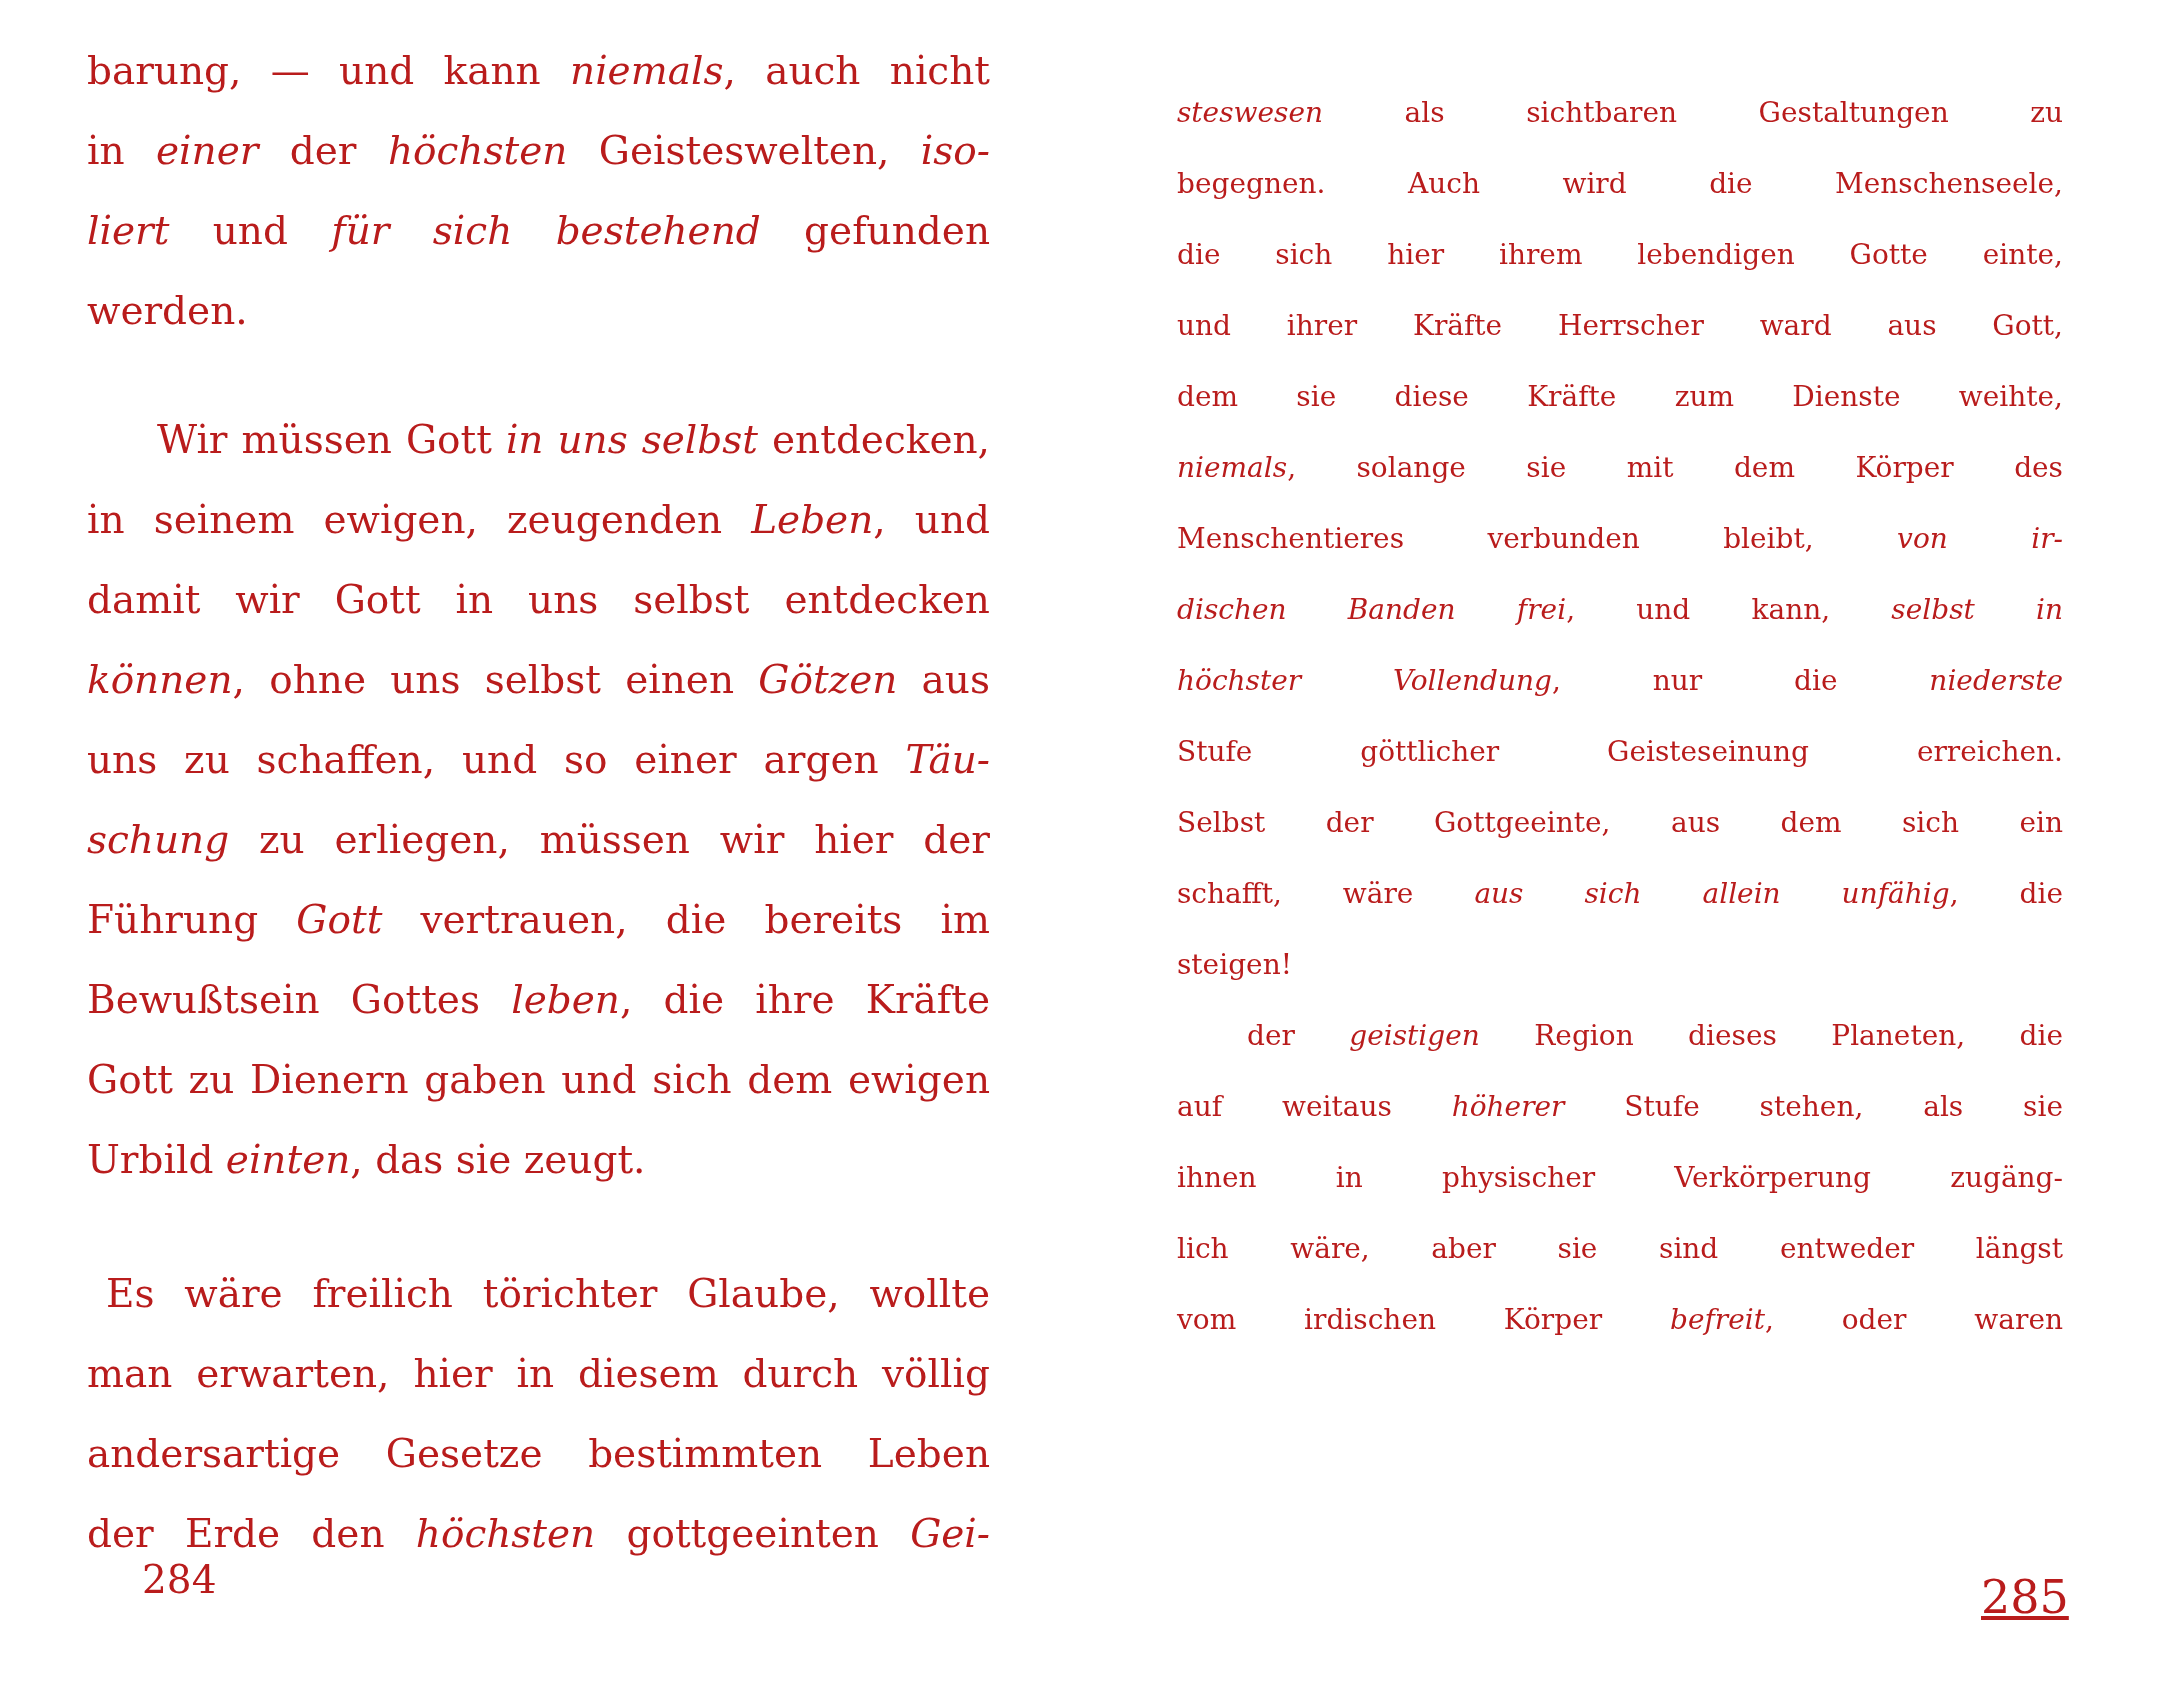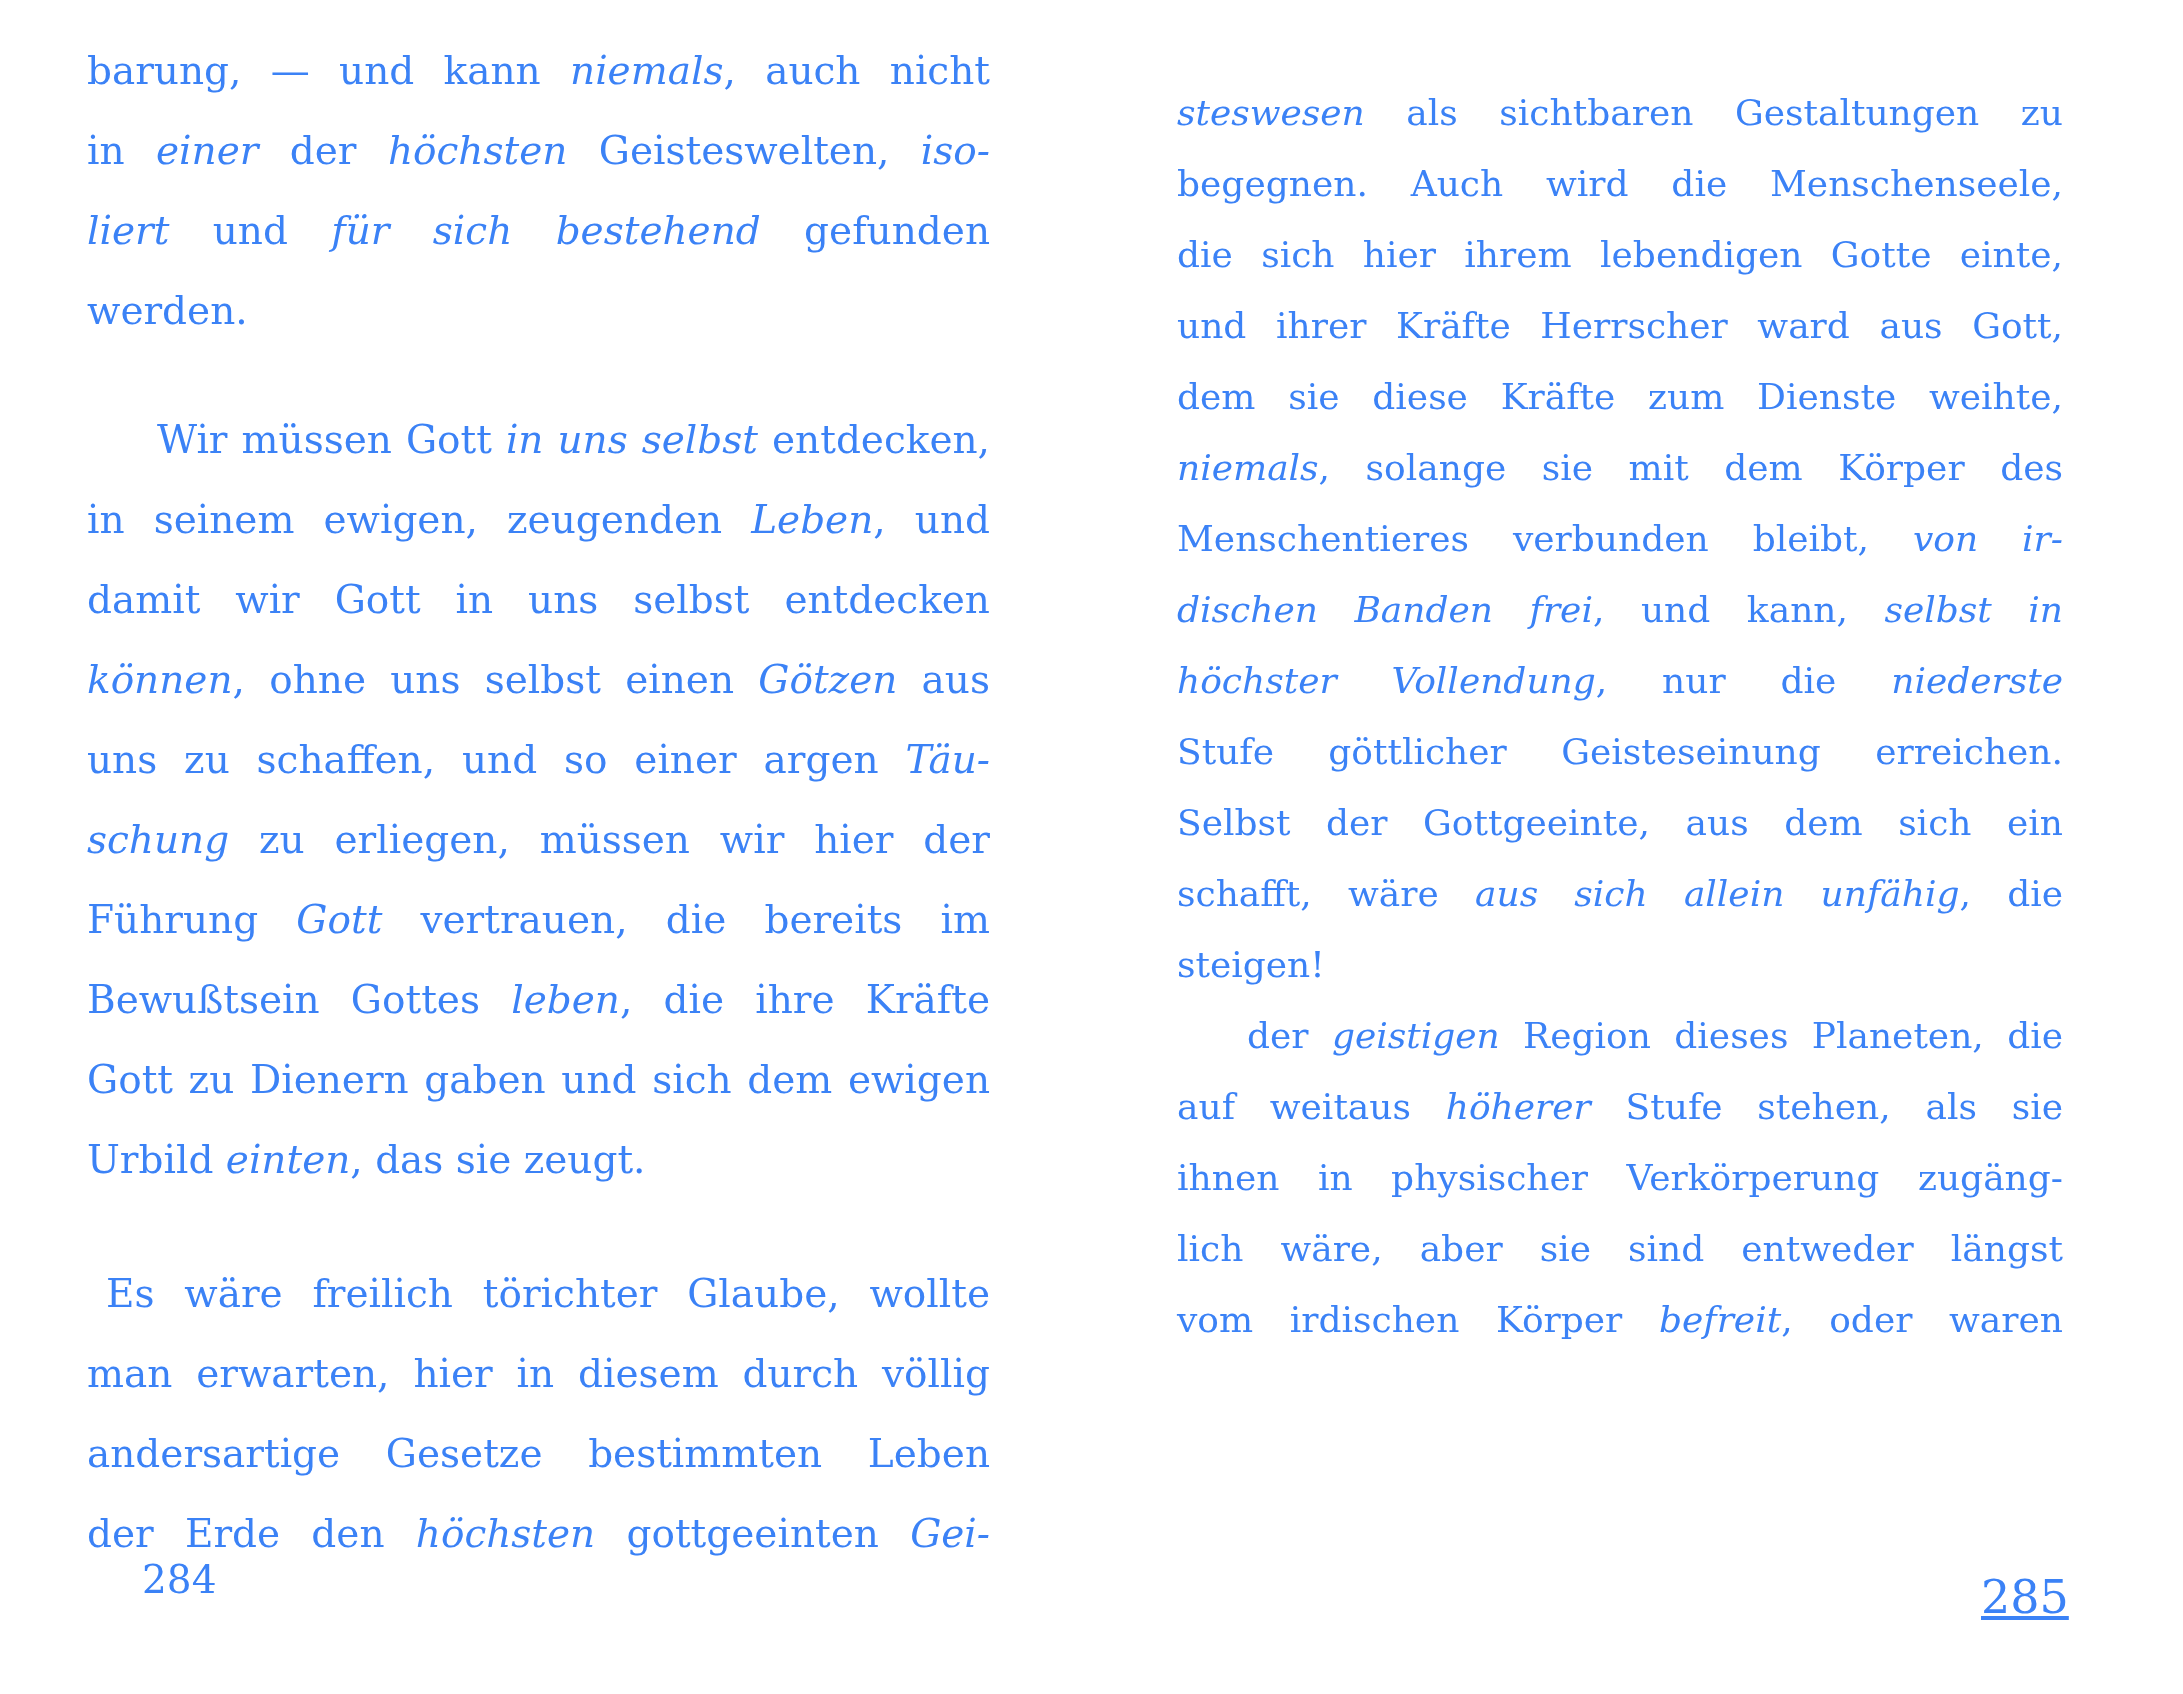--- a/index.html
+++ b/index.html
@@ -1,37 +1,37 @@
 <!DOCTYPE html>
 <html style="font-size:14px"><head>
 <meta charset="utf-8">
 <style>
   html, body { margin: 0; padding: 0; background: #ffffff; }
   .scan {
     position: relative;
     width: 2184px;
     height: 1694px;
     background: #ffffff;
-    color: #3b82f6;
+    color: #b91c1c;
     font-family: "DejaVu Serif", "Liberation Serif", serif;
     overflow: hidden;
   }
   .text-block { position: absolute; }
   #page-284 .text-block { left: 87px; top: 31px; width: 903px; }
   #page-285 .text-block { left: 1177px; top: 77px; width: 886px; }
 
   .line {
     text-align: justify;
     text-align-last: justify;
     white-space: normal;
   }
   .line.flush { text-align-last: left; }
 
   #page-284 .line { font-size: 39px; line-height: 80px; }
-  #page-285 .line { font-size: 36px; line-height: 71px; }
+  #page-285 .line { font-size: 28px; line-height: 71px; }
 
   .paragraph { margin: 0; }
   #page-284 .paragraph:nth-of-type(1) { margin-bottom: 49px; }
   #page-284 .paragraph:nth-of-type(2) { margin-bottom: 54px; }
   #page-285 .paragraph { margin-bottom: 0; }
 
   .paragraph.indent-large .line:first-child { text-indent: 70px; }
   .paragraph.indent-small .line:first-child { text-indent: 19px; }
 
   .it { font-style: italic; }

